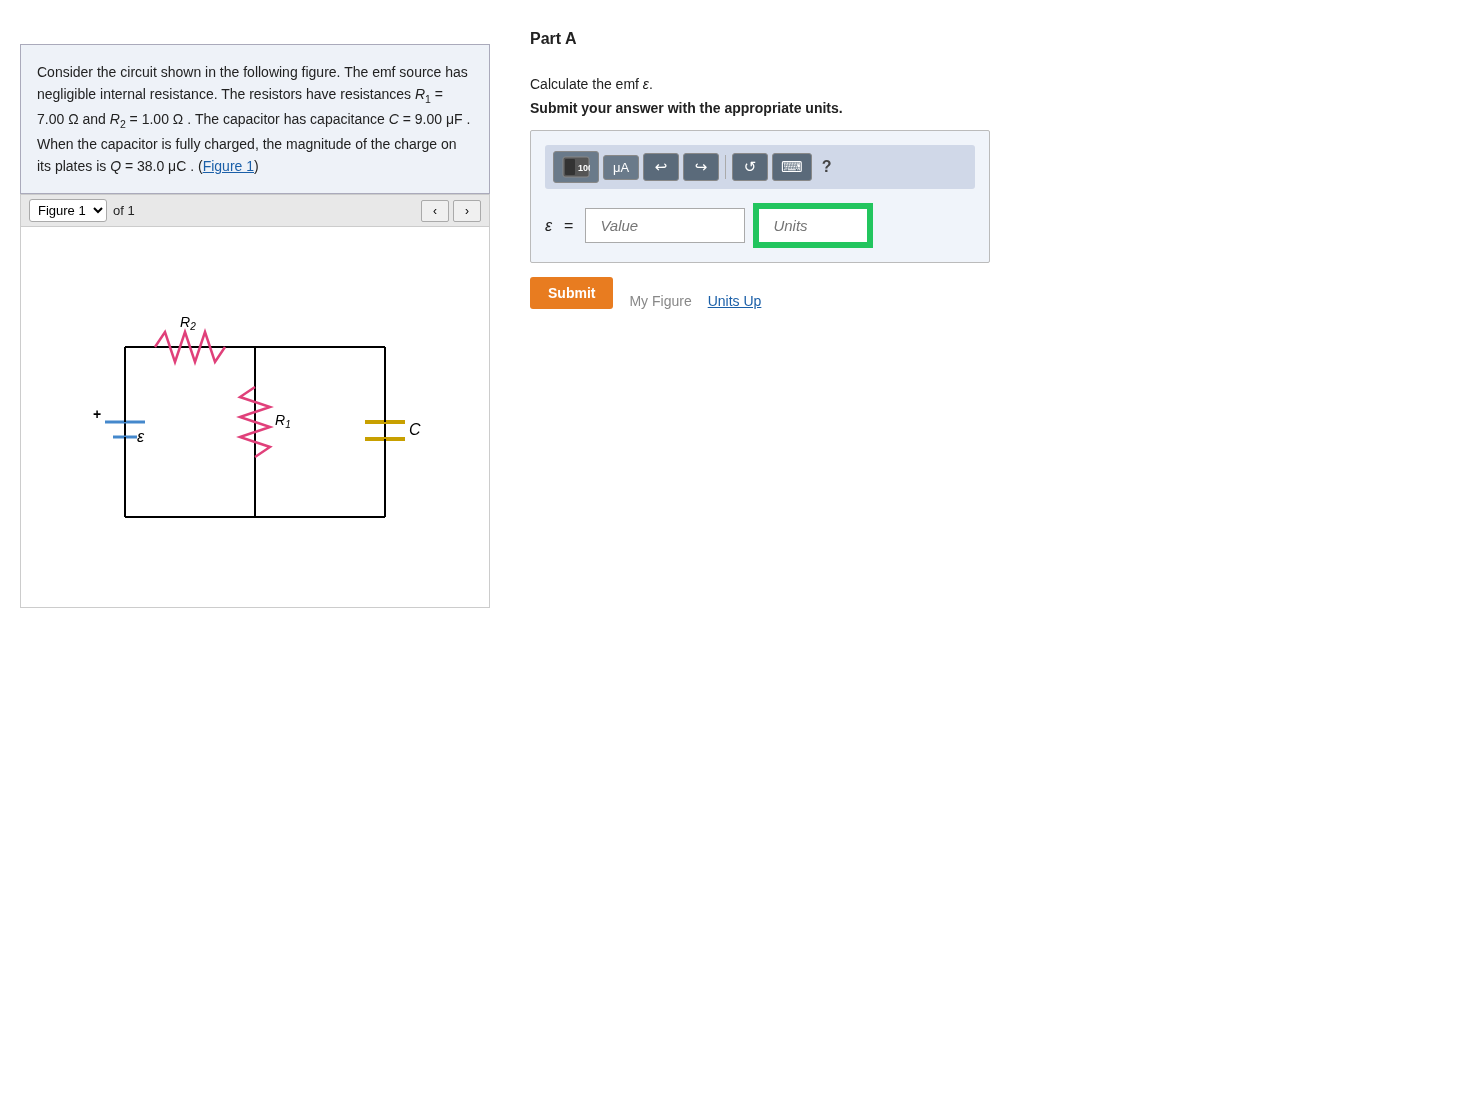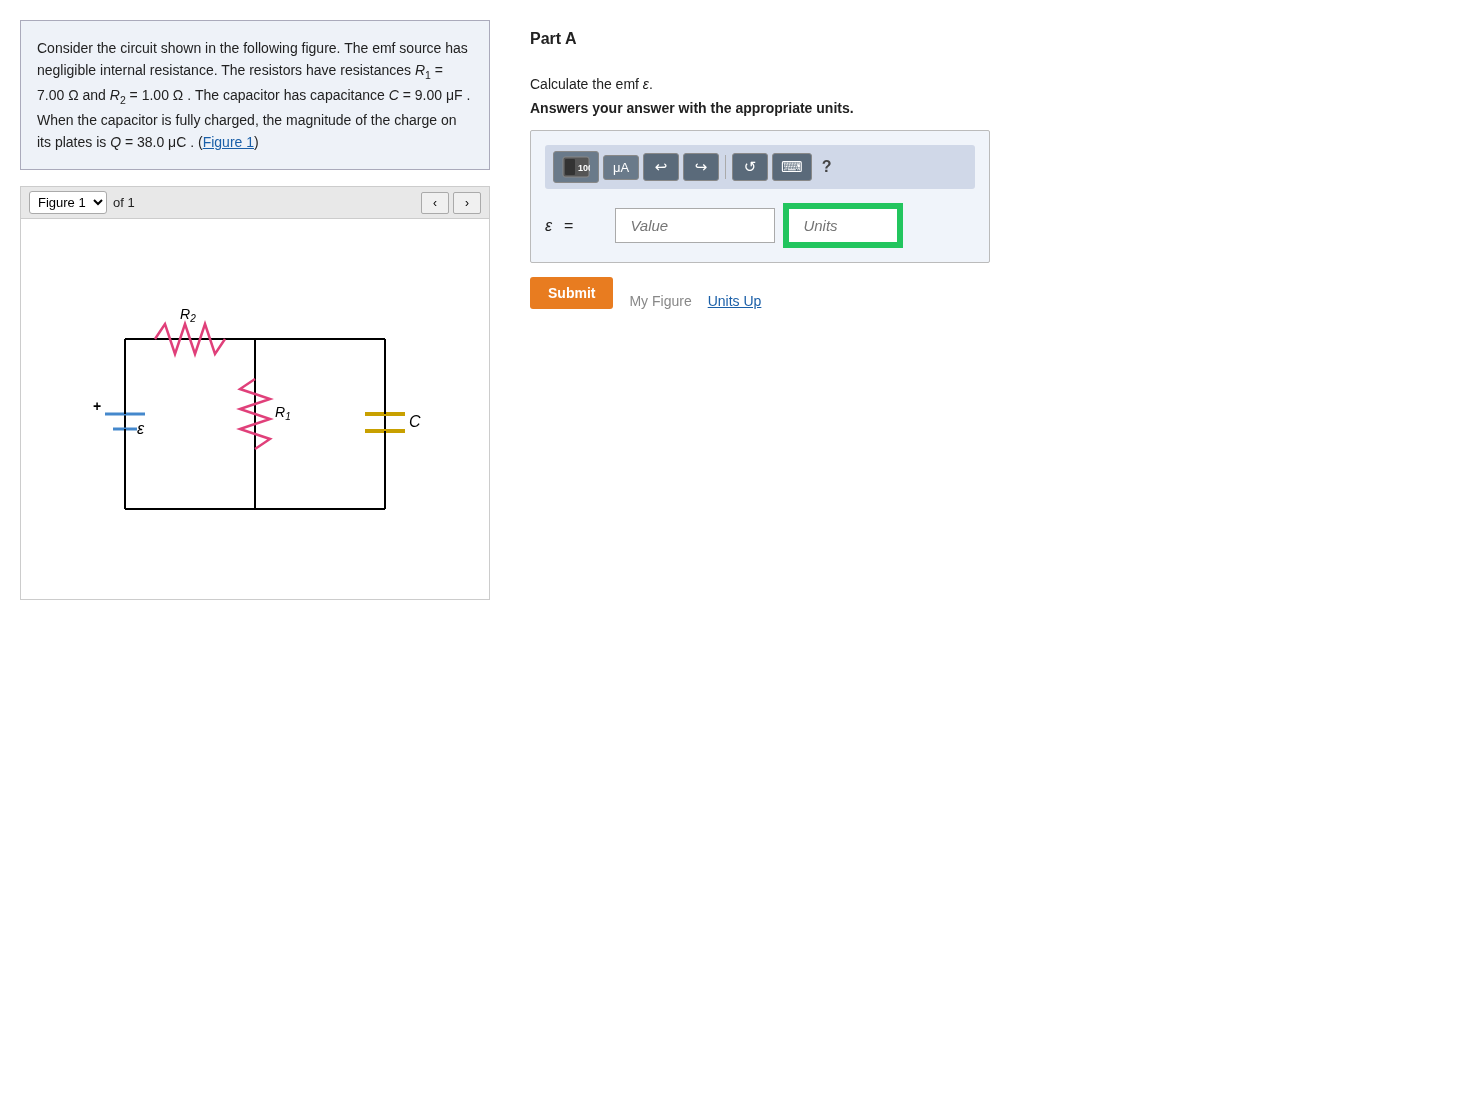--- a/index.html
+++ b/index.html
@@ -14,21 +14,21 @@
       width: 1478px;
       min-height: 1116px;
       padding: 20px;
       gap: 20px;
     }
     
     .left-panel {
       width: 470px;
       display: flex;
       flex-direction: column;
-      gap: 16px;
+      margin-top: 24px;
     }
     .problem-box {
       border: 1px solid #aab;
       background: #eef2f8;
       padding: 16px;
       font-size: 14px;
       line-height: 1.6;
     }
     .problem-box a {
       color: #1a5fa8;
@@ -170,21 +170,20 @@
     }
     .value-input {
       border: 1px solid #aaa;
       padding: 8px 14px;
       font-size: 15px;
       font-style: italic;
       color: #0f172a;
       width: 160px;
       background: #fff;
       outline: none;
-      margin-left: 30px;
     }
     .units-input {
       border: 6px solid #22c55e;
       padding: 8px 14px;
       font-size: 15px;
       font-style: italic;
       color: #aaa;
       width: 120px;
       background: #fff;
       outline: none;
@@ -312,21 +311,21 @@
         </svg>
       </div>
     </div>
   </div>
 
   <div class="right-panel">
     <div class="part-title">Part A</div>
     <div class="part-instruction">
       Calculate the emf <span class="math-italic">ε</span>.
     </div>
-    <div class="part-instruction-bold">Answers your answer with the appropriate units.</div>
+    <div class="part-instruction-bold">Submit your answer with the appropriate units.</div>
 
     <div class="answer-box">
 
       <div class="toolbar">
         <button class="toolbar-btn">
           <svg width="28" height="22" viewBox="0 0 28 22">
             <rect x="1" y="1" width="26" height="20" rx="2" fill="#555" stroke="#888" stroke-width="1"></rect>
             <rect x="3" y="3" width="10" height="16" rx="1" fill="#333"></rect>
             <text x="16" y="15" font-size="9" fill="#fff" font-weight="bold">100</text>
           </svg>

